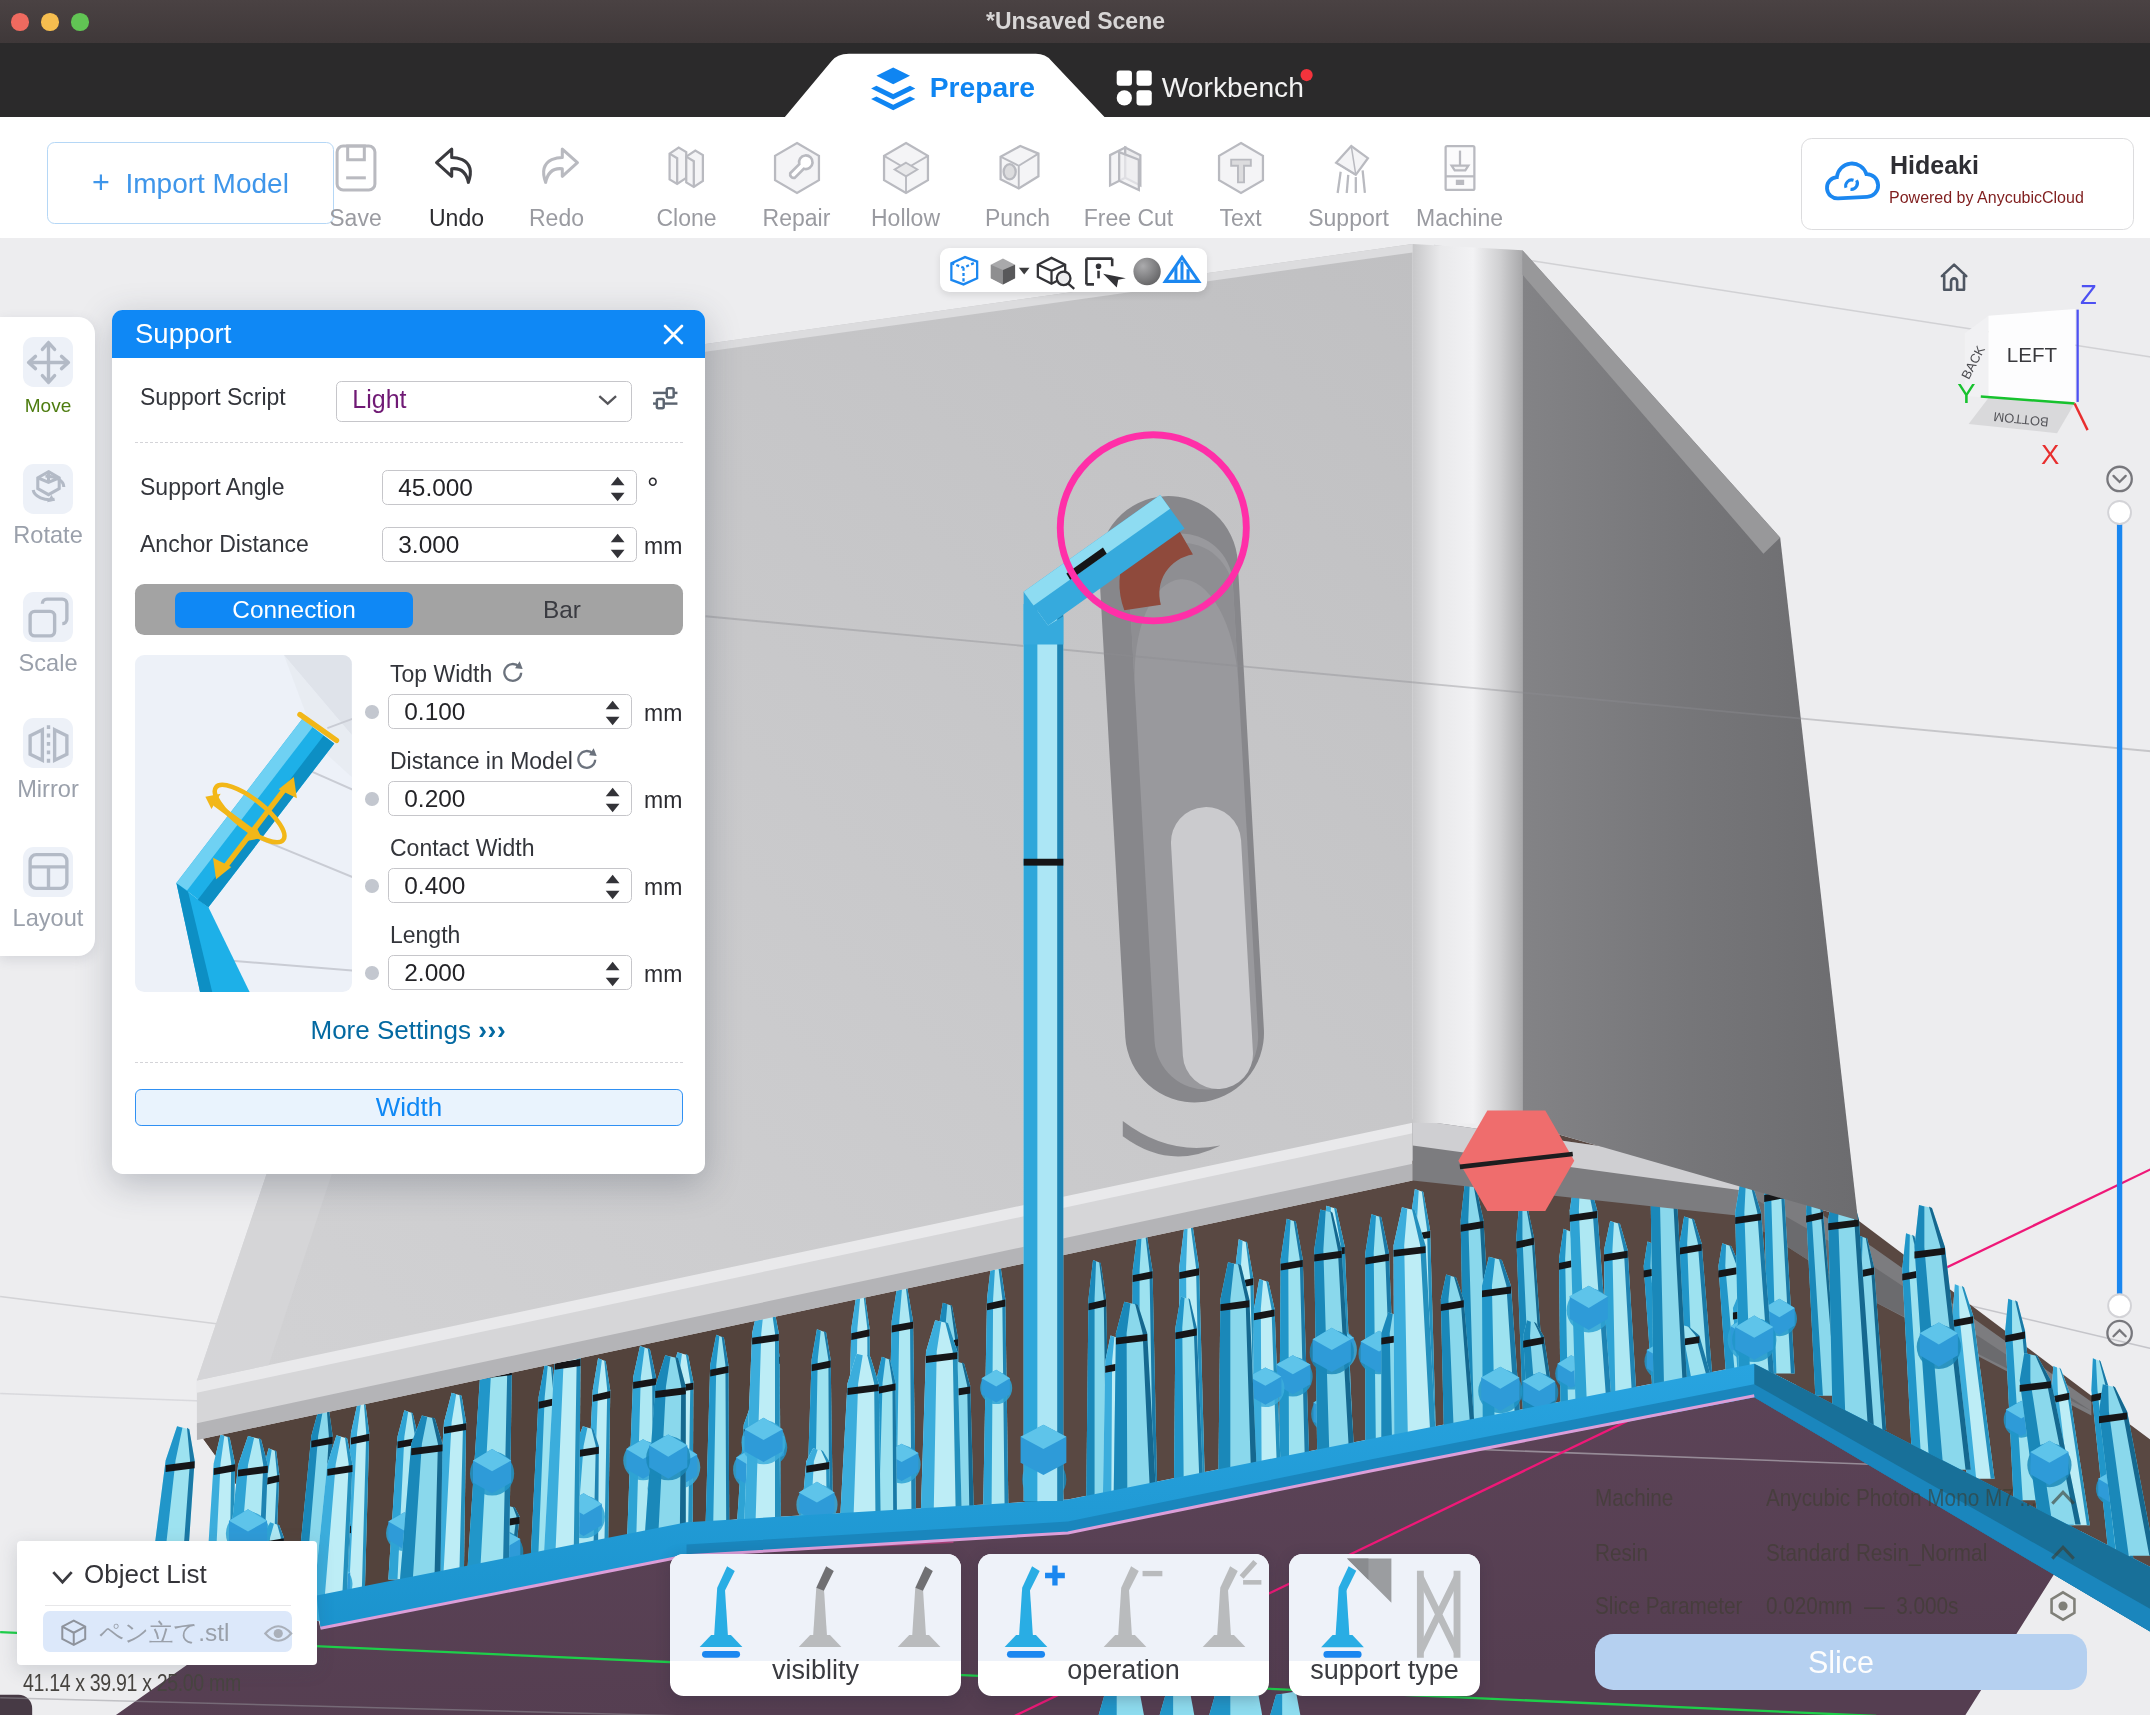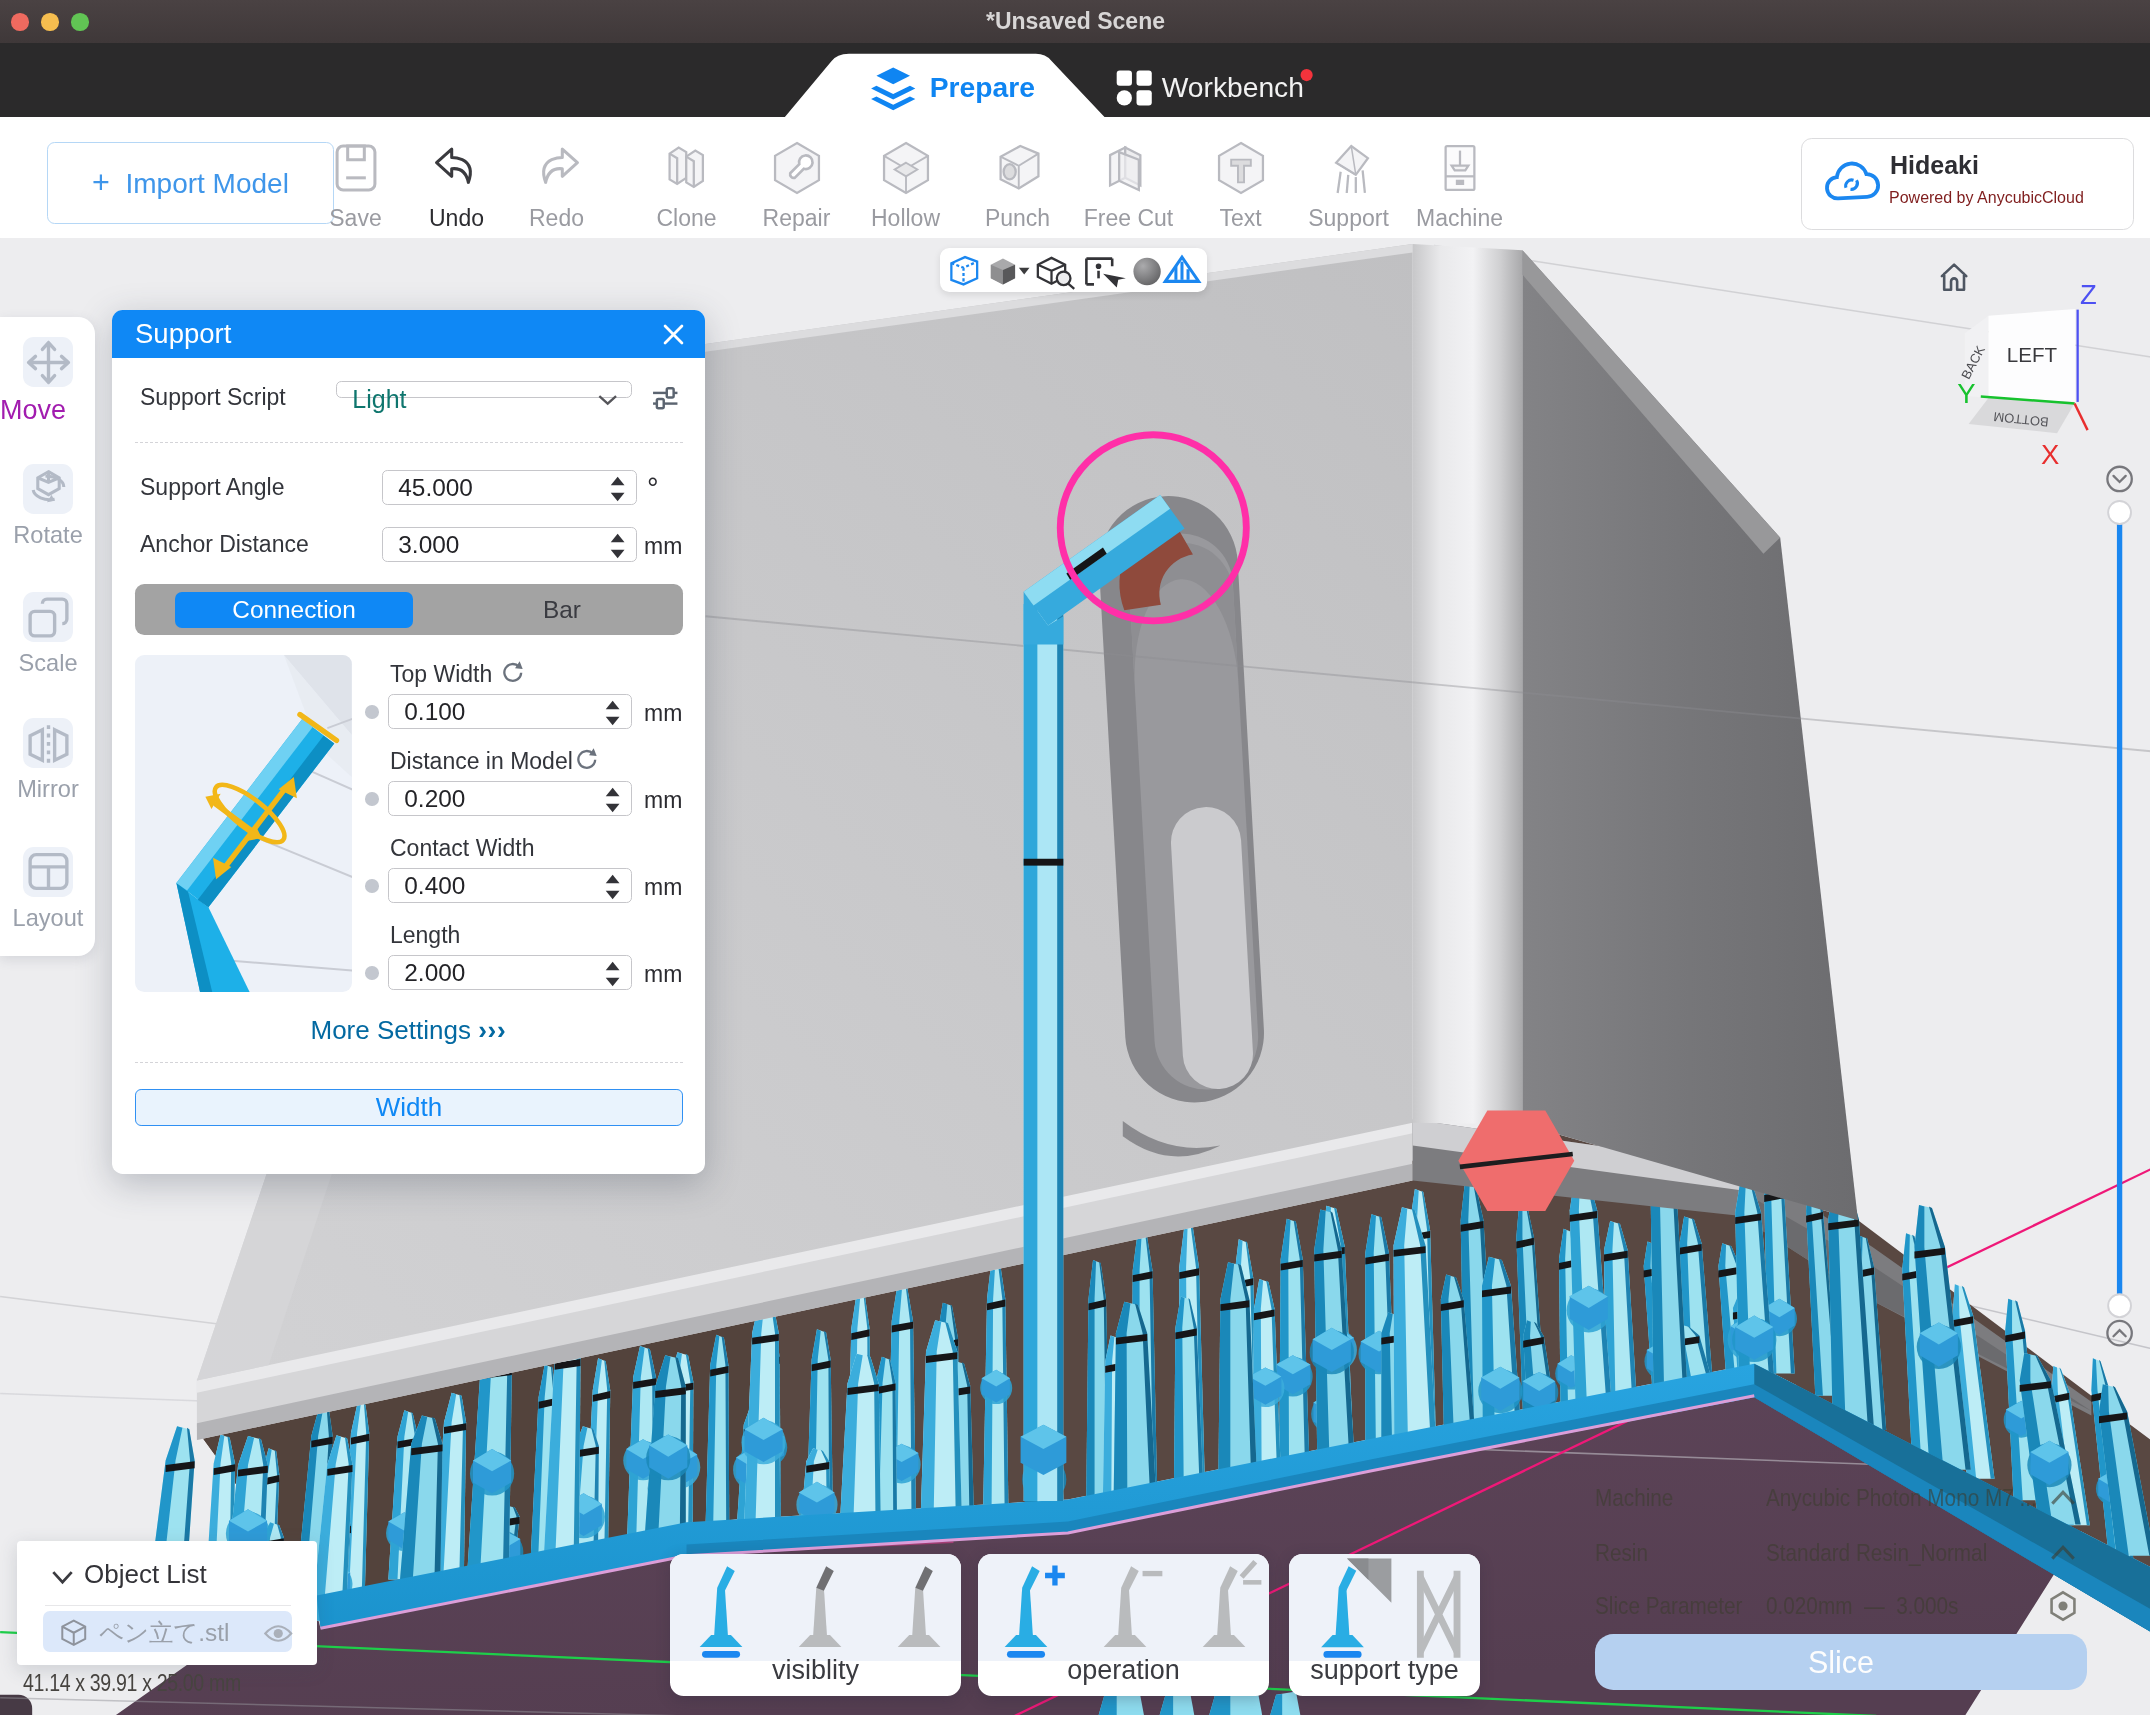--- a/index.html
+++ b/index.html
@@ -756,21 +756,21 @@
           <stop offset="0" stop-color="#ababad"></stop>
           <stop offset="1" stop-color="#525254"></stop>
         </radialGradient>
       </defs>
 </svg></div>
 <div class="abs" id="dlg">
     <div class="abs" id="dlghead">Support<svg class="abs" style="right:20px;top:13px" width="23" height="23" viewBox="0 0 30 30">
         <path d="M4 4 L26 26 M26 4 L4 26" stroke="#fff" stroke-width="3.6" stroke-linecap="round"></path>
       </svg></div>
     <div class="abs dlbl" style="left:28px;top:74px;">Support Script</div>
-    <div class="abs" style="left:224px;top:71px;width:296px;height:17px;border:1.5px solid #c6c6ca;border-radius:5.3px;font-size:25px;color:#0f766e;padding-left:40px;">
+    <div class="abs" style="left:224px;top:71px;width:296px;height:41px;border:1.5px solid #c6c6ca;border-radius:5.3px;font-size:25px;color:#701a75;padding-left:40px;">
       <span class="abs" style="left:15.3px;top:3.1px;">Light</span>
       <svg class="abs" style="right:12.2px;top:10.7px" width="21.4" height="13.7" viewBox="0 0 28 18">
         <polyline points="3,4 14,14 25,4" fill="none" stroke="#55555a" stroke-width="3"></polyline>
       </svg>
     </div>
     <svg class="abs" style="left:538px;top:73px" width="30.5" height="30.5" viewBox="0 0 40 40">
       <g stroke="#5b6470" stroke-width="3.2" fill="#fff">
         <line x1="4" y1="13" x2="36" y2="13"></line>
         <line x1="4" y1="27" x2="36" y2="27"></line>
         <rect x="22" y="7" width="9" height="12" rx="2"></rect>
@@ -875,21 +875,21 @@
     <div class="abs" style="left:253px;top:656px;width:13.7px;height:13.7px;border-radius:50%;background:#c3c7cf;"></div>
     <div class="abs" id="more">More Settings <span style="letter-spacing:0.8px;font-weight:bold;">›››</span></div>
     <div class="dash" style="top:752px;"></div>
     <div class="abs" id="done">Width</div>
   </div>
 <div class="abs" style="left:0;top:317px;width:95px;height:639px;background:#fff;border-radius:0 17px 17px 0;box-shadow:0 3.1px 12.2px rgba(60,70,90,.13);"></div>
 <div class="abs" style="left:23px;top:337px;width:50px;height:50px;background:#edf1f8;border-radius:10.7px;"></div>
 <svg class="abs" style="left:23.6px;top:338px" width="49" height="49" viewBox="0 0 64 64">
     <path d="M32 6 L32 58 M6 32 L58 32 M32 6 l-8 9 M32 6 l8 9 M32 58 l-8 -9 M32 58 l8 -9 M6 32 l9 -8 M6 32 l9 8 M58 32 l-9 -8 M58 32 l-9 8" stroke="#b3bac6" stroke-width="4.4" fill="none" stroke-linecap="round" stroke-linejoin="round"></path>
   </svg>
-<div class="abs" style="left:0px;top:395px;width:96px;font-size:27px;color:#a21caf;">Move</div>
+<div class="abs" style="left:0px;top:395px;width:96px;text-align:center;font-size:19px;color:#4d7c0f;">Move</div>
 <div class="abs" style="left:23px;top:464px;width:50px;height:50px;background:#edf1f8;border-radius:10.7px;"></div>
 <svg class="abs" style="left:23.6px;top:464px" width="49" height="49" viewBox="0 0 64 64">
     <g stroke="#b3bac6" stroke-width="4" fill="none">
       <polygon points="32,10 46,18 46,32 32,40 18,32 18,18"></polygon>
       <path d="M32 10 L32 24 M18 18 L32 24 L46 18"></path>
       <path d="M12 34 a22 14 0 0 0 28 12"></path>
       <path d="M52 30 a22 14 0 0 0 -24 -14"></path>
       <polygon points="40,48 30,50 36,40" fill="#b3bac6" stroke="none"></polygon>
     </g>
   </svg>

